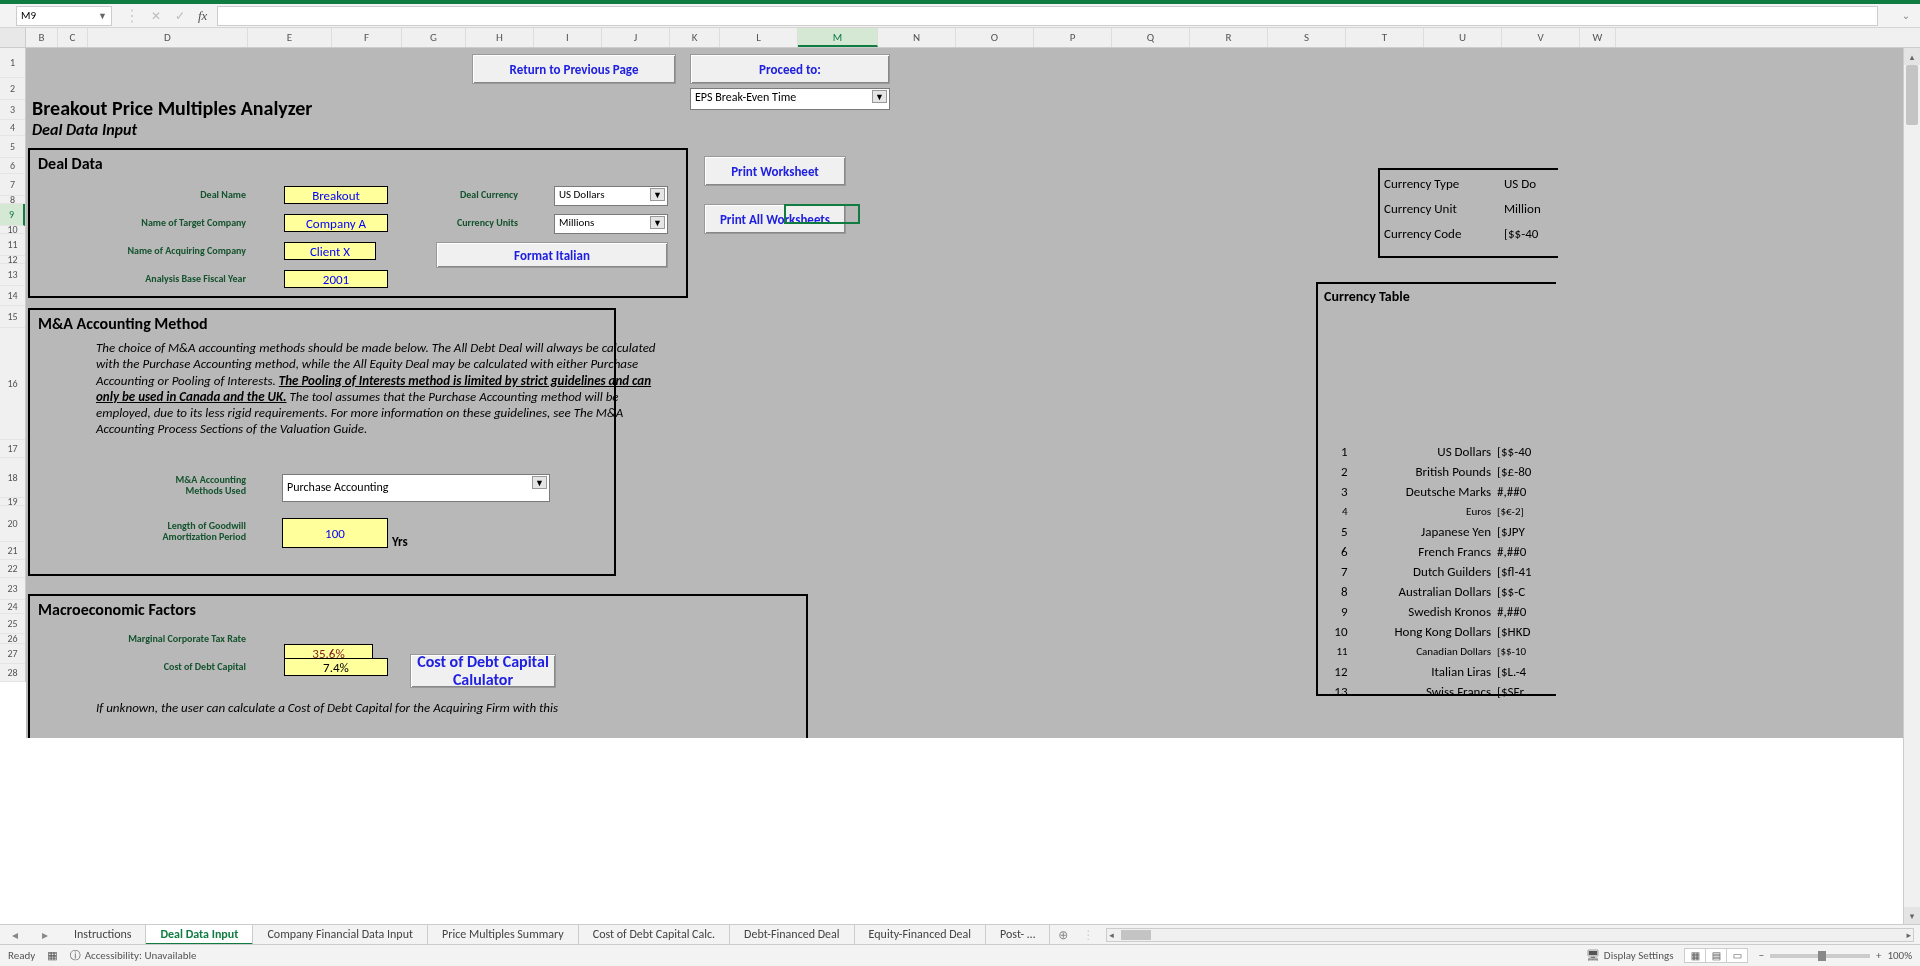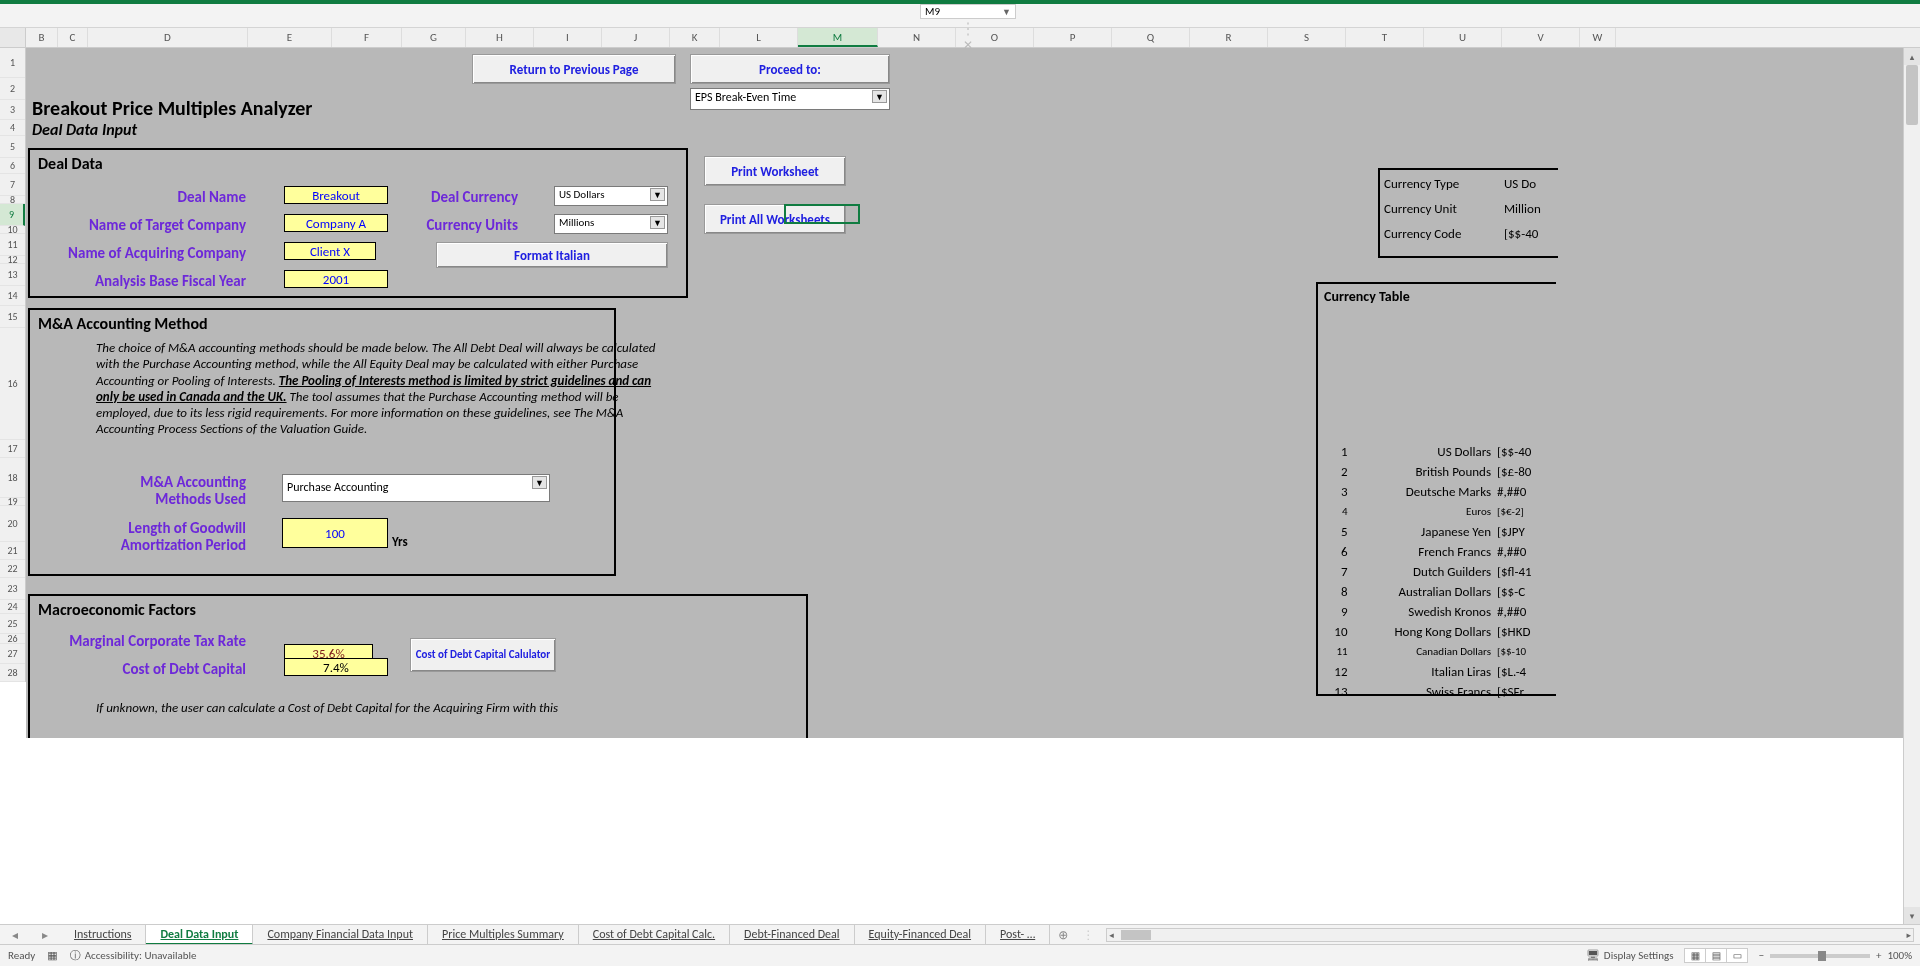--- a/index.html
+++ b/index.html
@@ -2,21 +2,21 @@
 <html><head>
 <meta charset="utf-8">
 <style>
 * { box-sizing: border-box; margin: 0; padding: 0; font-family: Calibri, Arial, sans-serif; }
 body { background: #fff; overflow: hidden; width: 1920px; height: 966px; position: relative; }
 
 
 .top-bar { height: 4px; background: #107c41; }
 
 
-.formula-row { height: 24px; background: #f3f3f3; border-bottom: 1px solid #d4d4d4; display: flex; align-items: center; padding-left: 16px; flex-direction: column; }
+.formula-row { height: 24px; background: #f3f3f3; border-bottom: 1px solid #d4d4d4; display: flex; align-items: center; padding-left: 16px; }
 .name-box { width: 96px; height: 20px; background: #fff; border: 1px solid #ccc; display: flex; align-items: center; padding: 0 4px; font-size: 11px; }
 .name-box .chev { margin-left: auto; font-size: 9px; color: #666; }
 .fb-sep { width: 8px; }
 .fb-btn { width: 24px; text-align: center; color: #bbb; font-size: 12px; }
 .fb-fx { font-style: italic; font-family: 'Times New Roman', serif; font-size: 13px; color: #555; padding: 0 6px; }
 .fb-input { flex: 1; height: 20px; background: #fff; border: 1px solid #ccc; margin-left: 4px; margin-right: 20px; }
 .fb-expand { width: 16px; color: #888; font-size: 10px; text-align: center; margin-right: 6px; }
 
 
 .col-headers { height: 20px; background: #f0f0f0; border-bottom: 1px solid #ccc; display: flex; font-size: 11px; color: #555; }
@@ -32,21 +32,21 @@
 .sheet { position: absolute; left: 26px; top: 0; right: 0; bottom: 0; background: #b8b8b8; }
 .sheet-inner { position: relative; width: 100%; height: 100%; }
 
 
 .title1 { position: absolute; left: 6px; top: 48px; font-size: 20px; font-weight: bold; color: #000; }
 .title2 { position: absolute; left: 6px; top: 72px; font-size: 16px; font-weight: bold; font-style: italic; color: #000; }
 
 .section-box { position: absolute; border: 2px solid #000; background: #b8b8b8; }
 .sect-hdr { font-weight: bold; font-size: 16px; color: #000; padding: 4px 8px; }
 
-.lbl { position: absolute; font-size: 15px; font-weight: bold; color: #6d28d9; text-align: right; }
+.lbl { position: absolute; font-size: 10px; font-weight: bold; color: #14532d; text-align: right; }
 .yellow-input { position: absolute; background: #ffff9c; border: 1px solid #000; color: #0000ff; font-size: 13px; text-align: center; padding: 1px; }
 .white-select { position: absolute; background: #fff; border: 1px solid #7a7a7a; font-size: 12px; padding: 1px 18px 1px 4px; }
 .white-select::after { content: "▼"; position: absolute; right: 2px; top: 1px; font-size: 9px; background: #e5e5e5; border: 1px solid #999; padding: 0 2px; }
 
 .btn3d { position: absolute; background: #f0f0f0; border: 1px solid #999; box-shadow: 1px 1px 0 #fff inset, -1px -1px 0 #888 inset; color: #2020e0; font-weight: bold; font-size: 13px; text-align: center; display: flex; align-items: center; justify-content: center; cursor: pointer; }
 
 .body-txt { position: absolute; font-size: 13px; font-style: italic; color: #000; line-height: 1.25; }
 .body-txt u { text-decoration: underline; font-weight: bold; }
 
 .suffix { position: absolute; font-size: 13px; font-weight: bold; }
@@ -64,21 +64,21 @@
 .ct-row .f { width: 60px; padding-left: 6px; }
 
 
 .vscroll { position: absolute; right: 0; top: 48px; width: 17px; bottom: 42px; background: #f0f0f0; border-left: 1px solid #ccc; }
 .vscroll .arr { height: 17px; text-align: center; font-size: 9px; line-height: 17px; color: #666; background: #e4e4e4; }
 .vscroll .thumb { position: absolute; top: 17px; left: 2px; right: 2px; height: 60px; background: #c4c4c4; border-radius: 2px; }
 
 
 .tab-row { position: absolute; bottom: 22px; left: 0; right: 0; height: 20px; background: #f3f3f3; border-top: 1px solid #ccc; display: flex; align-items: center; font-size: 12px; }
 .tab-nav { width: 60px; display: flex; justify-content: space-around; color: #888; }
-.tab { padding: 2px 14px; border-right: 1px solid #ccc; color: #444; cursor: pointer; white-space: nowrap; text-decoration: underline; }
+.tab { padding: 2px 14px; border-right: 1px solid #ccc; color: #444; cursor: pointer; white-space: nowrap; }
 .tab.active { background: #fff; color: #107c41; font-weight: bold; border-bottom: 2px solid #107c41; }
 .tab-add { padding: 0 8px; color: #888; }
 .hscroll { flex: 1; margin: 0 6px; height: 14px; background: #f0f0f0; border: 1px solid #ccc; position: relative; }
 .hscroll .ht { position: absolute; left: 0; width: 30px; top: 1px; bottom: 1px; background: #c4c4c4; }
 
 
 .status-bar { position: absolute; bottom: 0; left: 0; right: 0; height: 22px; background: #f3f3f3; border-top: 1px solid #ccc; display: flex; align-items: center; font-size: 11px; color: #555; padding: 0 8px; }
 .status-bar .sp { flex: 1; }
 .view-btns span { display: inline-block; width: 22px; text-align: center; border: 1px solid #ccc; margin-left: -1px; background: #fff; font-size: 10px; }
 .zoom { margin-left: 10px; display: flex; align-items: center; gap: 6px; }
@@ -220,21 +220,21 @@
       <div class="yellow-input" style="left:256px;top:470px;width:106px;height:30px;line-height:28px"><span>100</span></div>
       <div class="suffix" style="left:366px;top:486px">Yrs</div>
 
       <div class="section-box" style="left:2px;top:546px;width:780px;height:144px;border-bottom:none">
         <div class="sect-hdr">Macroeconomic Factors</div>
       </div>
       <div class="lbl" style="left:30px;top:584px;width:190px">Marginal Corporate Tax Rate</div>
       <div class="yellow-input" style="left:258px;top:596px;width:89px;height:18px;color:#7f1d1d"><span>35.6%</span></div>
       <div class="lbl" style="left:30px;top:612px;width:190px">Cost of Debt Capital</div>
       <div class="yellow-input" style="left:258px;top:610px;width:104px;height:18px;color:#000"><span>7.4%</span></div>
-      <div class="btn3d" style="left:384px;top:590px;width:146px;height:34px;font-size:11px;line-height:1.1">
+      <div class="btn3d" style="left:384px;top:606px;width:146px;height:34px;font-size:16px;line-height:1.1">
           <span>Cost of Debt Capital Calulator</span>
         </div>
       <div class="body-txt" style="left:70px;top:652px;width:570px">If unknown, the user can calculate a Cost of Debt Capital for the Acquiring Firm with this</div>
 
       <div class="section-box" style="left:1352px;top:120px;width:180px;height:90px;border-right:none"></div>
       <div class="side-info" style="left:1358px;top:128px;width:170px">
         <div class="r">
             <span class="k">Currency Type</span>
             <span>US Do</span>
           </div>

